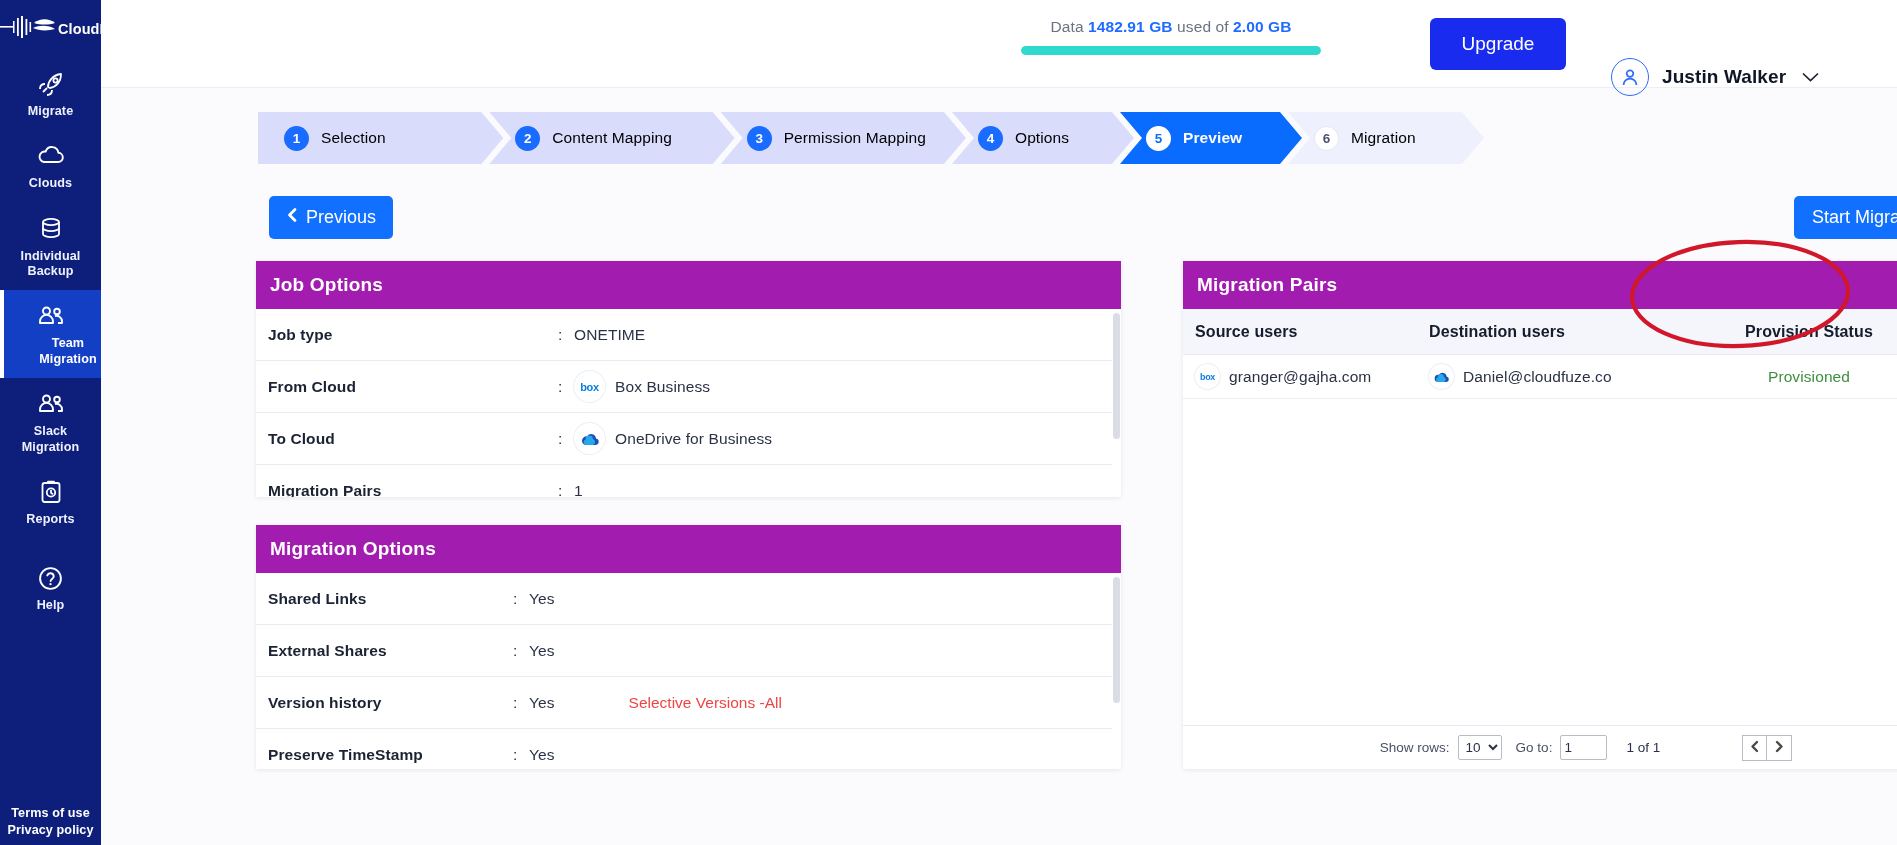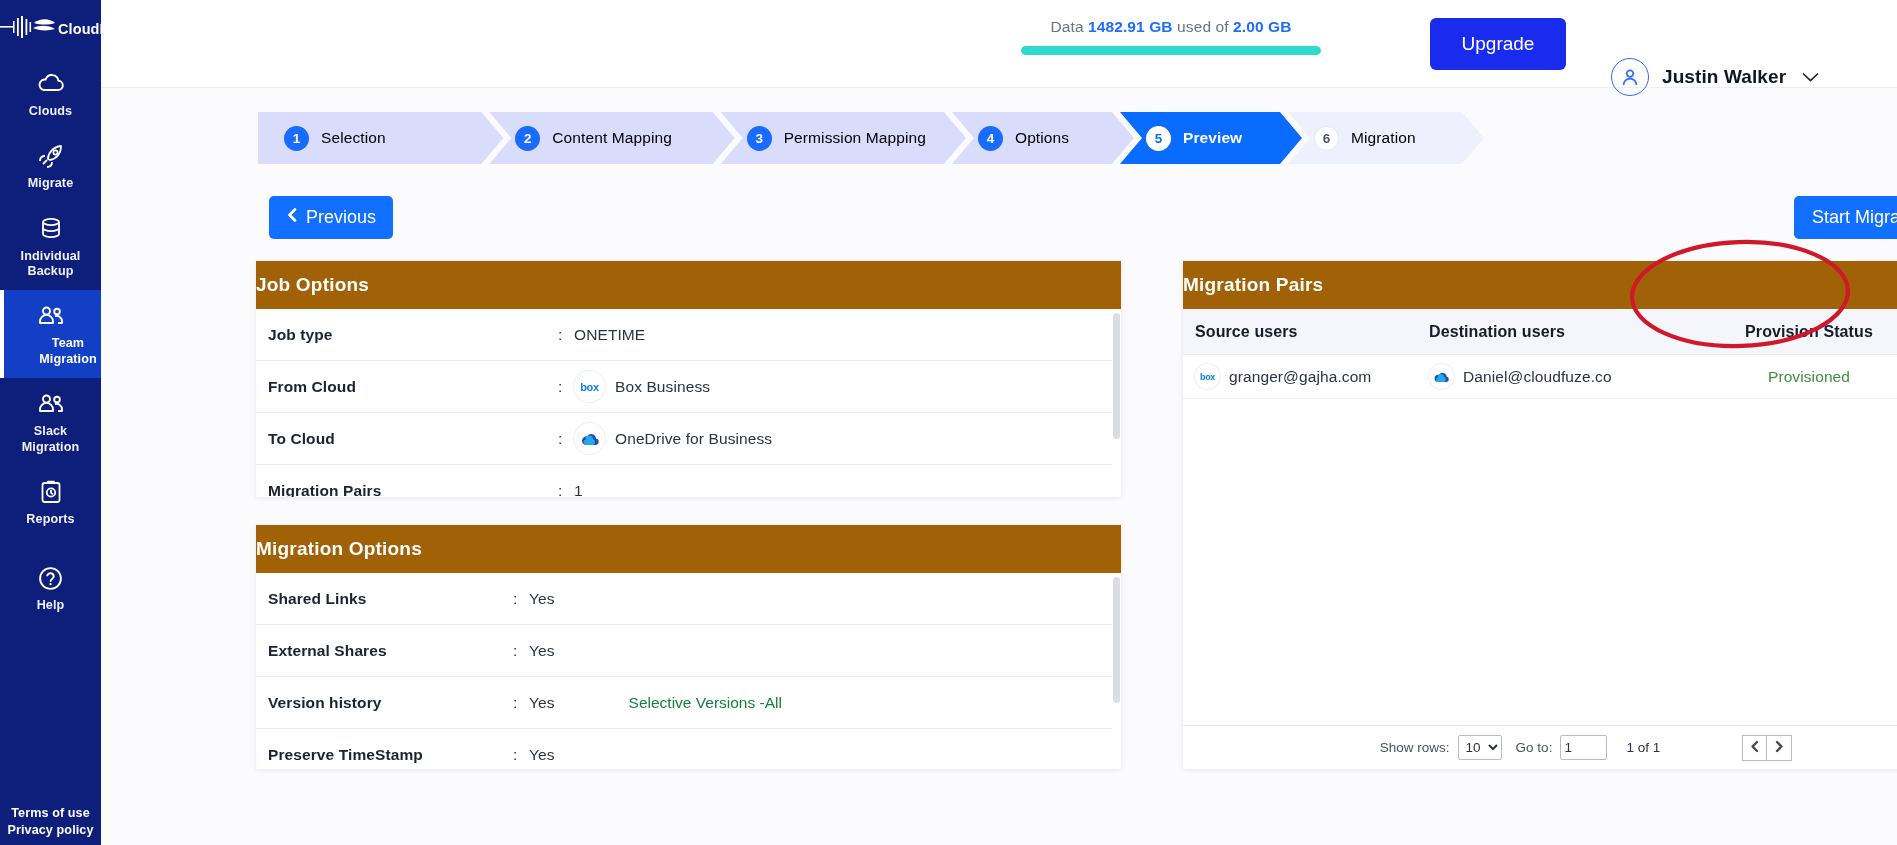--- a/index.html
+++ b/index.html
@@ -127,34 +127,34 @@
   }
 
   
   .content { position: relative; margin-top: 21px; padding: 0 0 0 155px;
              display: flex; gap: 62px; }
   .col-left { width: 865px; }
   .col-right { width: 806px; }
 
   .panel { background: #ffffff; border-radius: 2px;
            box-shadow: 0 1px 4px rgba(23,32,70,.10); }
-  .panel-head { background: #a16207; color: #fff; height: 48px;
-                display: flex; align-items: center; 
+  .panel-head { background: #a21caf; color: #fff; height: 48px;
+                display: flex; align-items: center; padding-left: 14px;
                 font-size: 19px; font-weight: 700; letter-spacing: .2px; }
   .panel-body { position: relative; overflow: hidden; background: #fff; }
 
   .kv-row { display: flex; align-items: center; height: 52px;
             border-bottom: 1px solid #e9ebf1; padding-left: 12px; }
   .kv-row:last-child { border-bottom: none; }
   .kv-key { width: 290px; font-size: 15.5px; font-weight: 700;
             color: #1a2233; letter-spacing: .1px; }
   .kv-colon { width: 16px; font-size: 15.5px; color: #2b3245; }
   .kv-val { font-size: 15.5px; color: #2b3245; display: flex;
             align-items: center; gap: 10px; letter-spacing: .1px; }
-  .kv-extra { margin-left: 74px; font-size: 15.5px; color: #15803d; }
+  .kv-extra { margin-left: 74px; font-size: 15.5px; color: #ef4444; }
 
   .cloud-chip { width: 31px; height: 31px; border-radius: 50%;
                 background: #fff; box-shadow: 0 0 0 1px #eceef4;
                 display: flex; align-items: center; justify-content: center;
                 flex: 0 0 31px; }
   .box-logo { font-size: 11px; font-weight: 700; color: #0c7ee0;
               letter-spacing: -.3px; }
 
   
   .vscroll { position: absolute; top: 0; right: 0; width: 9px; bottom: 0;
@@ -220,38 +220,38 @@
           </g>
         </svg>
       </div>
       <div class="brand-name">CloudFuze</div>
     </div>
 
     <nav class="nav">
 
       <div class="nav-item">
         <span class="nav-icon">
-          <svg width="30" height="24" viewBox="0 0 30 24" fill="none" stroke="#ffffff" stroke-width="1.9" stroke-linejoin="round">
-            <path d="M8 18 h14 a4.6 4.6 0 0 0 .4 -9.2 A6.6 6.6 0 0 0 9.6 7.6 A4.9 4.9 0 0 0 8 18 z"></path>
-          </svg>
-        </span>
-        <span class="nav-label">Clouds</span>
-      </div>
-
-      <div class="nav-item">
-        <span class="nav-icon">
           <svg width="30" height="26" viewBox="0 0 30 26" fill="none" stroke="#ffffff" stroke-width="1.8" stroke-linejoin="round">
             <path d="M12 16 C12 10 17 4 25 3 C25 11 20 16 14 17 z"></path>
             <circle cx="19.5" cy="9.5" r="2.1"></circle>
             <path d="M11 17 L7 21"></path>
             <path d="M9 13 C6 13 4 15 4 18"></path>
             <path d="M16 19 C16 22 14 24 11 24"></path>
           </svg>
         </span>
         <span class="nav-label">Migrate</span>
+      </div>
+
+      <div class="nav-item">
+        <span class="nav-icon">
+          <svg width="30" height="24" viewBox="0 0 30 24" fill="none" stroke="#ffffff" stroke-width="1.9" stroke-linejoin="round">
+            <path d="M8 18 h14 a4.6 4.6 0 0 0 .4 -9.2 A6.6 6.6 0 0 0 9.6 7.6 A4.9 4.9 0 0 0 8 18 z"></path>
+          </svg>
+        </span>
+        <span class="nav-label">Clouds</span>
       </div>
 
       <div class="nav-item">
         <span class="nav-icon">
           <svg width="26" height="26" viewBox="0 0 26 26" fill="none" stroke="#ffffff" stroke-width="1.8">
             <ellipse cx="13" cy="6" rx="8" ry="3.1"></ellipse>
             <path d="M5 6 v6 c0 1.7 3.6 3.1 8 3.1 s8 -1.4 8 -3.1 v-6"></path>
             <path d="M5 12 v6 c0 1.7 3.6 3.1 8 3.1 s8 -1.4 8 -3.1 v-6"></path>
           </svg>
         </span>

